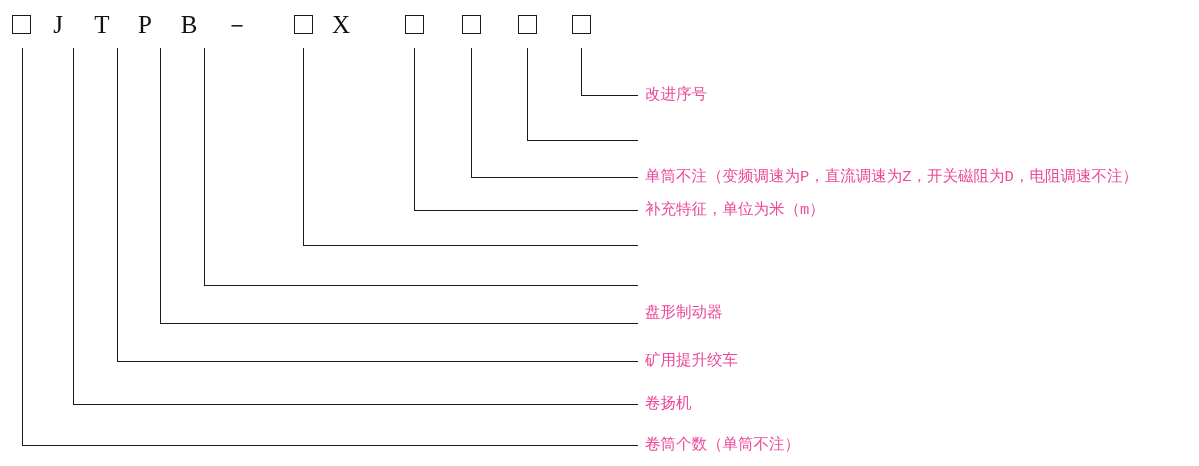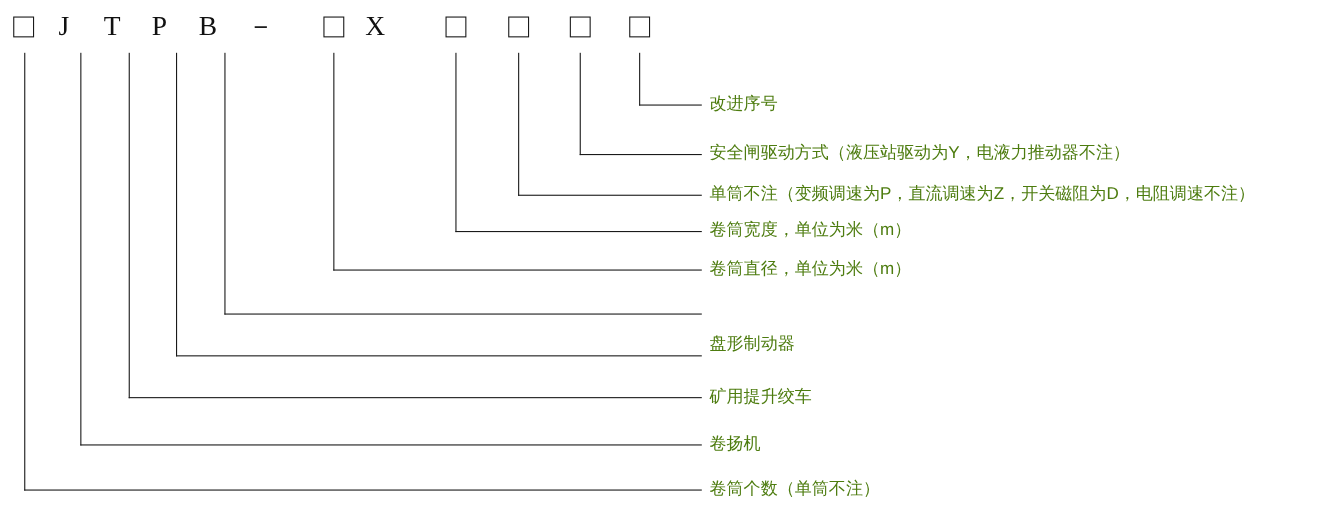--- a/index.html
+++ b/index.html
@@ -51,23 +51,23 @@
   .hline {
     position: absolute;
     height: 1px;
     background: #1a1a1a;
   }
   
   .label {
     position: absolute;
     font-size: 15.5px;
     line-height: 18px;
-    color: #4d7c0f;
+    color: #ec4899;
     white-space: nowrap;
-    font-family: Liberation Sans, sans-serif;
+    font-family: Liberation Mono, monospace;
   }
 </style>
 </head>
 <body>
 
 <div id="stage">
 
   <div class="code-row">
     <div class="code-box" style="left:12px;"></div>
     <div class="code-char" style="left:43px;">J</div>
@@ -107,22 +107,20 @@
   <div class="vline" style="left:117px; top:48px;  height:314px;"></div>
   <div class="hline" style="left:117px; top:361px; width:521px;"></div>
 
   <div class="vline" style="left:73px;  top:48px;  height:357px;"></div>
   <div class="hline" style="left:73px;  top:404px; width:565px;"></div>
 
   <div class="vline" style="left:22px;  top:48px;  height:398px;"></div>
   <div class="hline" style="left:22px;  top:445px; width:616px;"></div>
 
   <div class="label" style="left:645px; top:86px;">改进序号</div>
-  <div class="label" style="left:645px; top:131px;">安全闸驱动方式（液压站驱动为Y，电液力推动器不注）</div>
   <div class="label" style="left:645px; top:168px;">单筒不注（变频调速为P，直流调速为Z，开关磁阻为D，电阻调速不注）</div>
-  <div class="label" style="left:645px; top:201px;">卷筒宽度，单位为米（m）</div>
-  <div class="label" style="left:645px; top:236px;">卷筒直径，单位为米（m）</div>
+  <div class="label" style="left:645px; top:201px;">补充特征，单位为米（m）</div>
   <div class="label" style="left:645px; top:304px;">盘形制动器</div>
   <div class="label" style="left:645px; top:352px;">矿用提升绞车</div>
   <div class="label" style="left:645px; top:395px;">卷扬机</div>
   <div class="label" style="left:645px; top:436px;">卷筒个数（单筒不注）</div>
 
 </div>
 
 </body></html>

